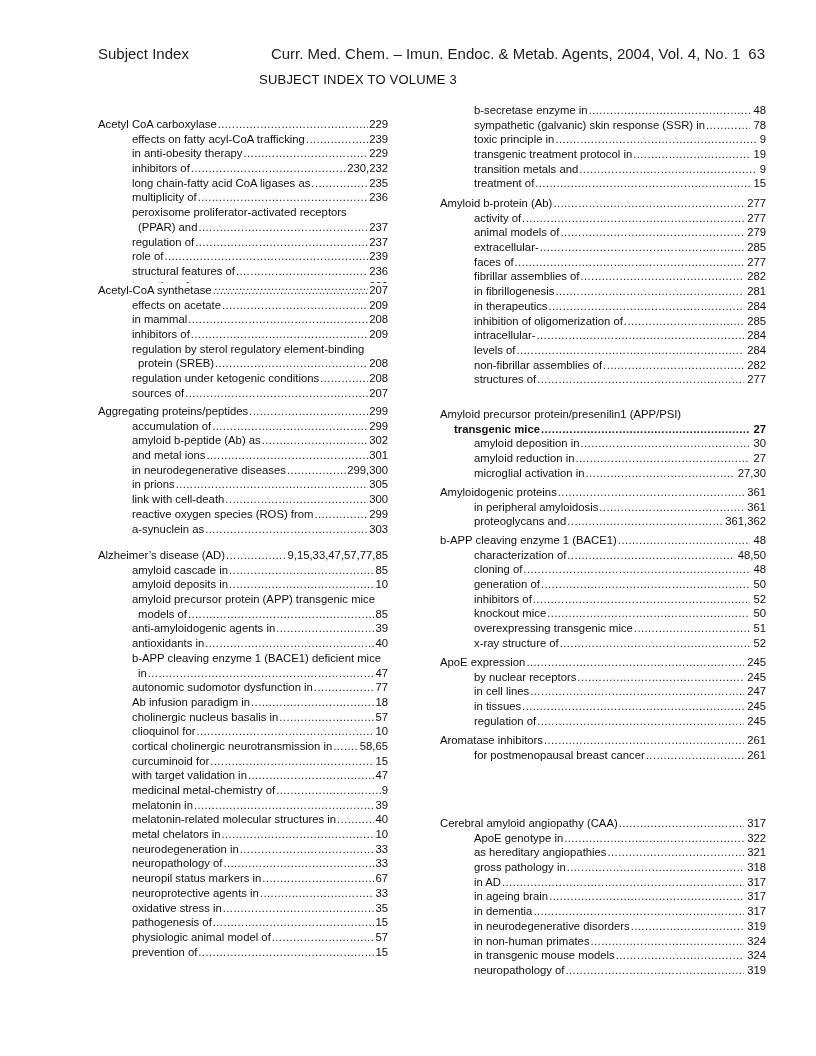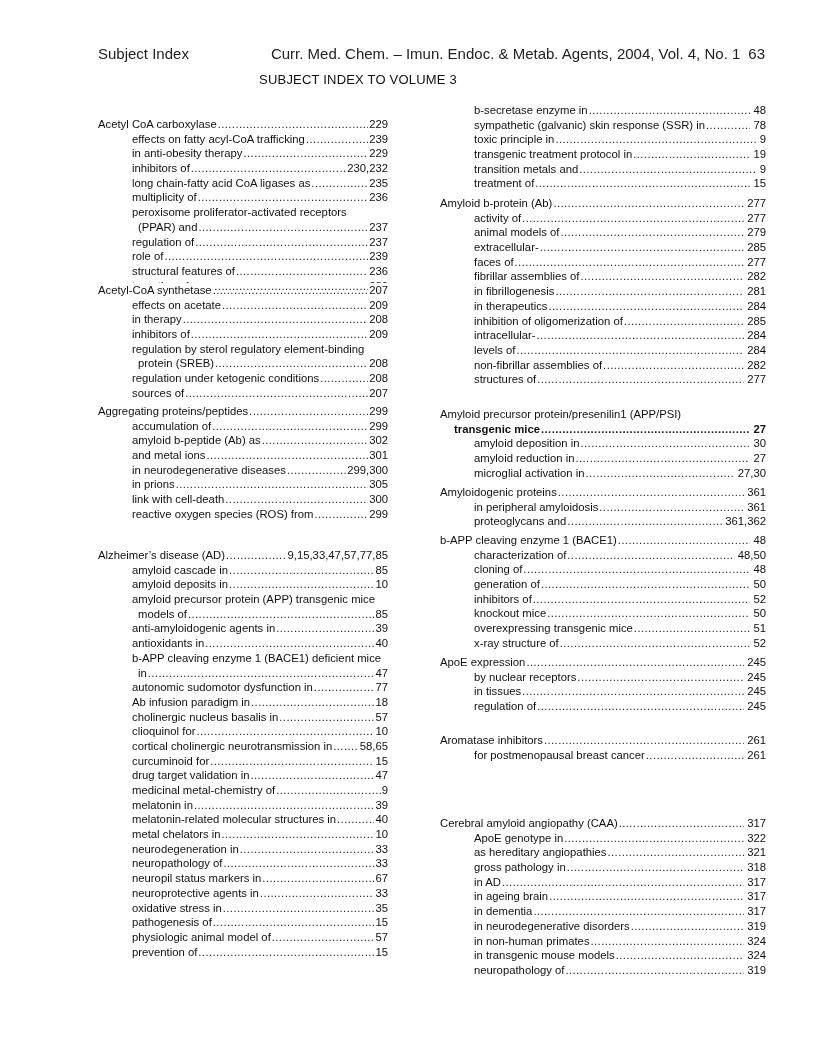--- a/index.html
+++ b/index.html
@@ -104,21 +104,21 @@
         <span class="term">Acetyl-CoA synthetase</span>
         <span class="leader"></span>
         <span class="pages">207</span>
       </div>
       <div class="line sub">
         <span class="term">effects on acetate</span>
         <span class="leader"></span>
         <span class="pages">209</span>
       </div>
       <div class="line sub">
-        <span class="term">in therapy</span>
+        <span class="term">in mammal</span>
         <span class="leader"></span>
         <span class="pages">208</span>
       </div>
       <div class="line sub">
         <span class="term">inhibitors of</span>
         <span class="leader"></span>
         <span class="pages">209</span>
       </div>
       <div class="line sub">
         <span class="term">regulation by sterol regulatory element-binding</span>
@@ -173,20 +173,25 @@
       <div class="line sub">
         <span class="term">link with cell-death</span>
         <span class="leader"></span>
         <span class="pages">300</span>
       </div>
       <div class="line sub">
         <span class="term">reactive oxygen species (ROS) from</span>
         <span class="leader"></span>
         <span class="pages">299</span>
       </div>
+      <div class="line sub">
+        <span class="term">a-synuclein as</span>
+        <span class="leader"></span>
+        <span class="pages">303</span>
+      </div>
     </div>
     <div class="group" style="top: 548px; text-align: right;">
       <div class="line main">
         <span class="term">Alzheimer’s disease (AD)</span>
         <span class="leader"></span>
         <span class="pages">9,15,33,47,57,77,85</span>
       </div>
       <div class="line sub">
         <span class="term">amyloid cascade in</span>
         <span class="leader"></span>
@@ -247,21 +252,21 @@
         <span class="term">cortical cholinergic neurotransmission in</span>
         <span class="leader"></span>
         <span class="pages">58,65</span>
       </div>
       <div class="line sub">
         <span class="term">curcuminoid for</span>
         <span class="leader"></span>
         <span class="pages">15</span>
       </div>
       <div class="line sub">
-        <span class="term">drug target validation in</span>
+        <span class="term">with target validation in</span>
         <span class="leader"></span>
         <span class="pages">47</span>
       </div>
       <div class="line sub">
         <span class="term">medicinal metal-chemistry of</span>
         <span class="leader"></span>
         <span class="pages">9</span>
       </div>
       <div class="line sub">
         <span class="term">melatonin in</span>
@@ -509,20 +514,25 @@
         <span class="term">ApoE expression</span>
         <span class="leader"></span>
         <span class="pages">245</span>
       </div>
       <div class="line sub">
         <span class="term">by nuclear receptors</span>
         <span class="leader"></span>
         <span class="pages">245</span>
       </div>
       <div class="line sub">
+        <span class="term">in cell lines</span>
+        <span class="leader"></span>
+        <span class="pages">247</span>
+      </div>
+      <div class="line sub">
         <span class="term">in tissues</span>
         <span class="leader"></span>
         <span class="pages">245</span>
       </div>
       <div class="line sub">
         <span class="term">regulation of</span>
         <span class="leader"></span>
         <span class="pages">245</span>
       </div>
     </div>

